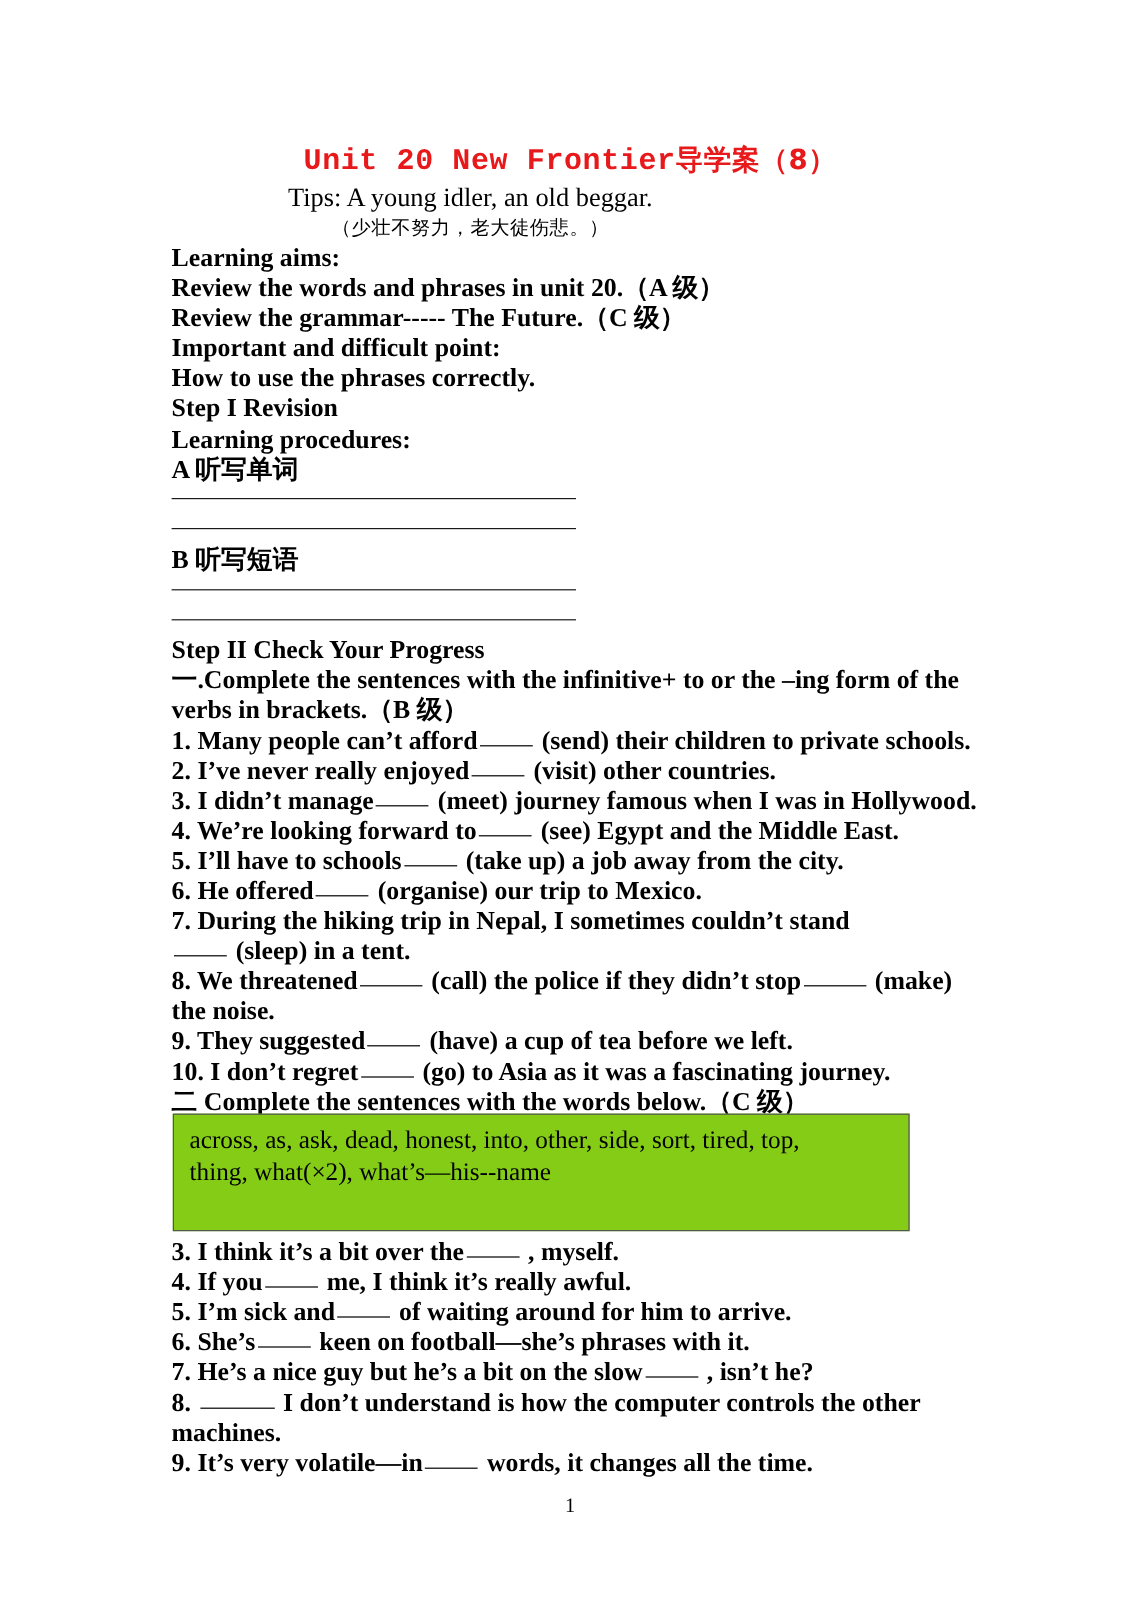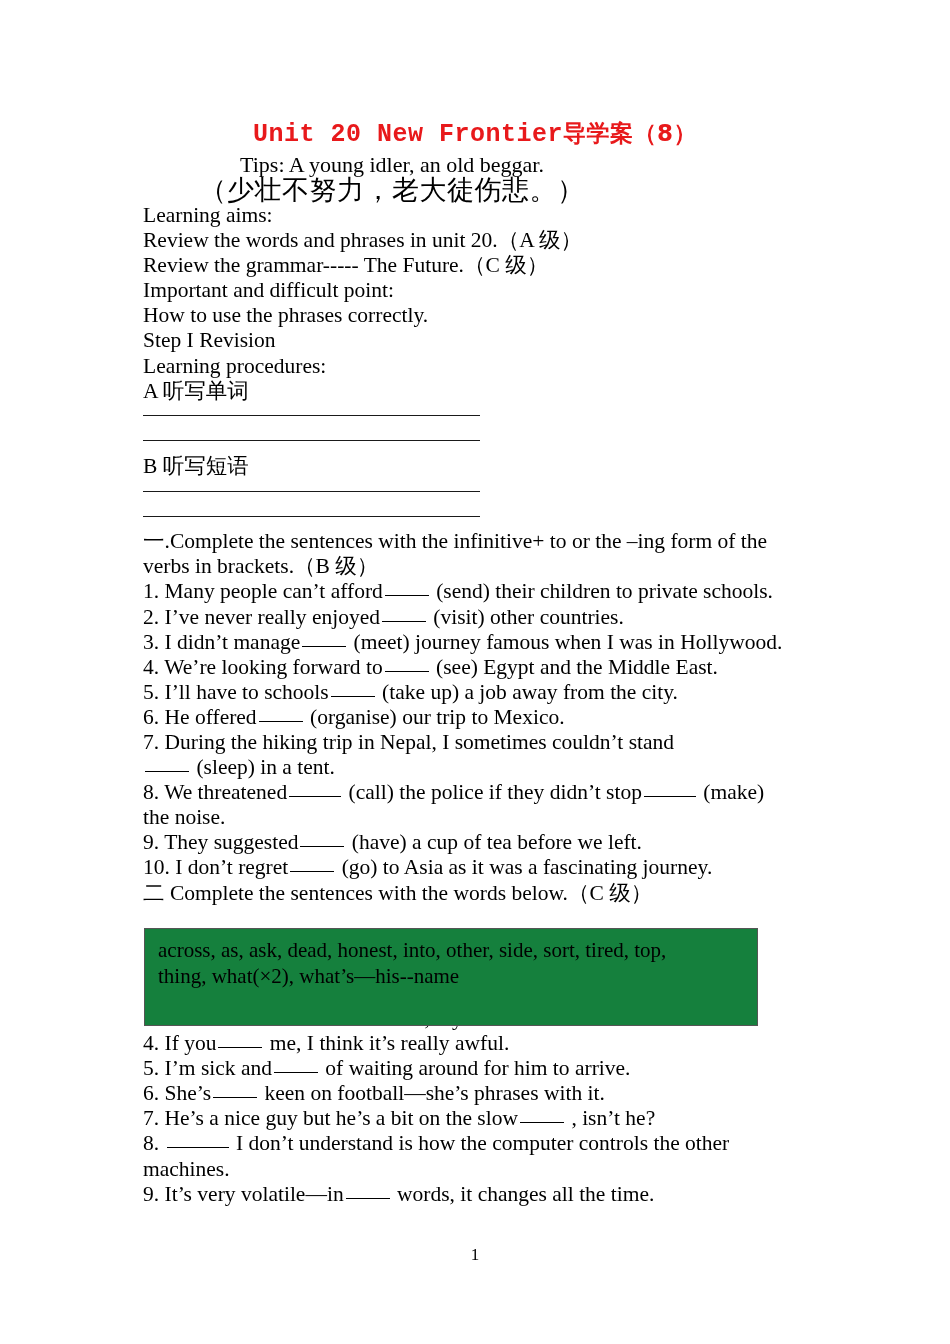--- a/index.html
+++ b/index.html
@@ -48,35 +48,36 @@
     position: absolute;
     left: 0;
     top: 152px;
     width: 784px;
     text-align: center;
     font-size: 22px;
     line-height: 25px;
   }
   .tips .cjkline {
     font-family: "DejaVu Sans", sans-serif;
-    font-size: 27px;
+    font-size: 16px;
     letter-spacing: 0.5px;
   }
 
   
   .body-col {
     position: absolute;
     left: 143px;
     top: 203px;
     width: 668px;
     font-size: 21.5px;
     line-height: 25.1px;
   }
   .ln {
     white-space: nowrap;
+    font-weight: bold;
   }
   .cjk {
     font-family: "DejaVu Sans", sans-serif;
     font-size: 20px;
   }
 
   
   .just {
     text-align: justify;
     text-align-last: left;
@@ -103,21 +104,21 @@
   .bl.w6 { width: 62px; }
 
   
   .wordbox {
     position: absolute;
     left: 144px;
     top: 928px;
     width: 614px;
     height: 98px;
     border: 1.3px solid #555555;
-    background: #15803d;
+    background: #84cc16;
     box-sizing: border-box;
     z-index: 5;
   }
   .wordbox-inner {
     padding: 9px 13px 0 13px;
     font-size: 21px;
     line-height: 25.5px;
     text-align: justify;
     text-align-last: left;
   }
@@ -156,20 +157,21 @@
     <div class="ln">Step I Revision</div>
     <div class="ln">Learning procedures:</div>
     <div class="ln">A 听写单词</div>
 
     <div style="height:50.2px"></div>
 
     <div class="ln">B 听写短语</div>
 
     <div style="height:50.2px"></div>
 
+    <div class="ln">Step II Check Your Progress</div>
     <div class="ln">一.Complete the sentences with the infinitive+ to or the –ing form of the</div>
     <div class="ln">verbs in brackets.（B 级）</div>
 
     <div class="ln">
       <span>1.</span>
       <span>Many people can’t afford</span><span class="bl w4"></span>
       <span>(send) their children to private schools.</span>
     </div>
 
     <div class="ln">

